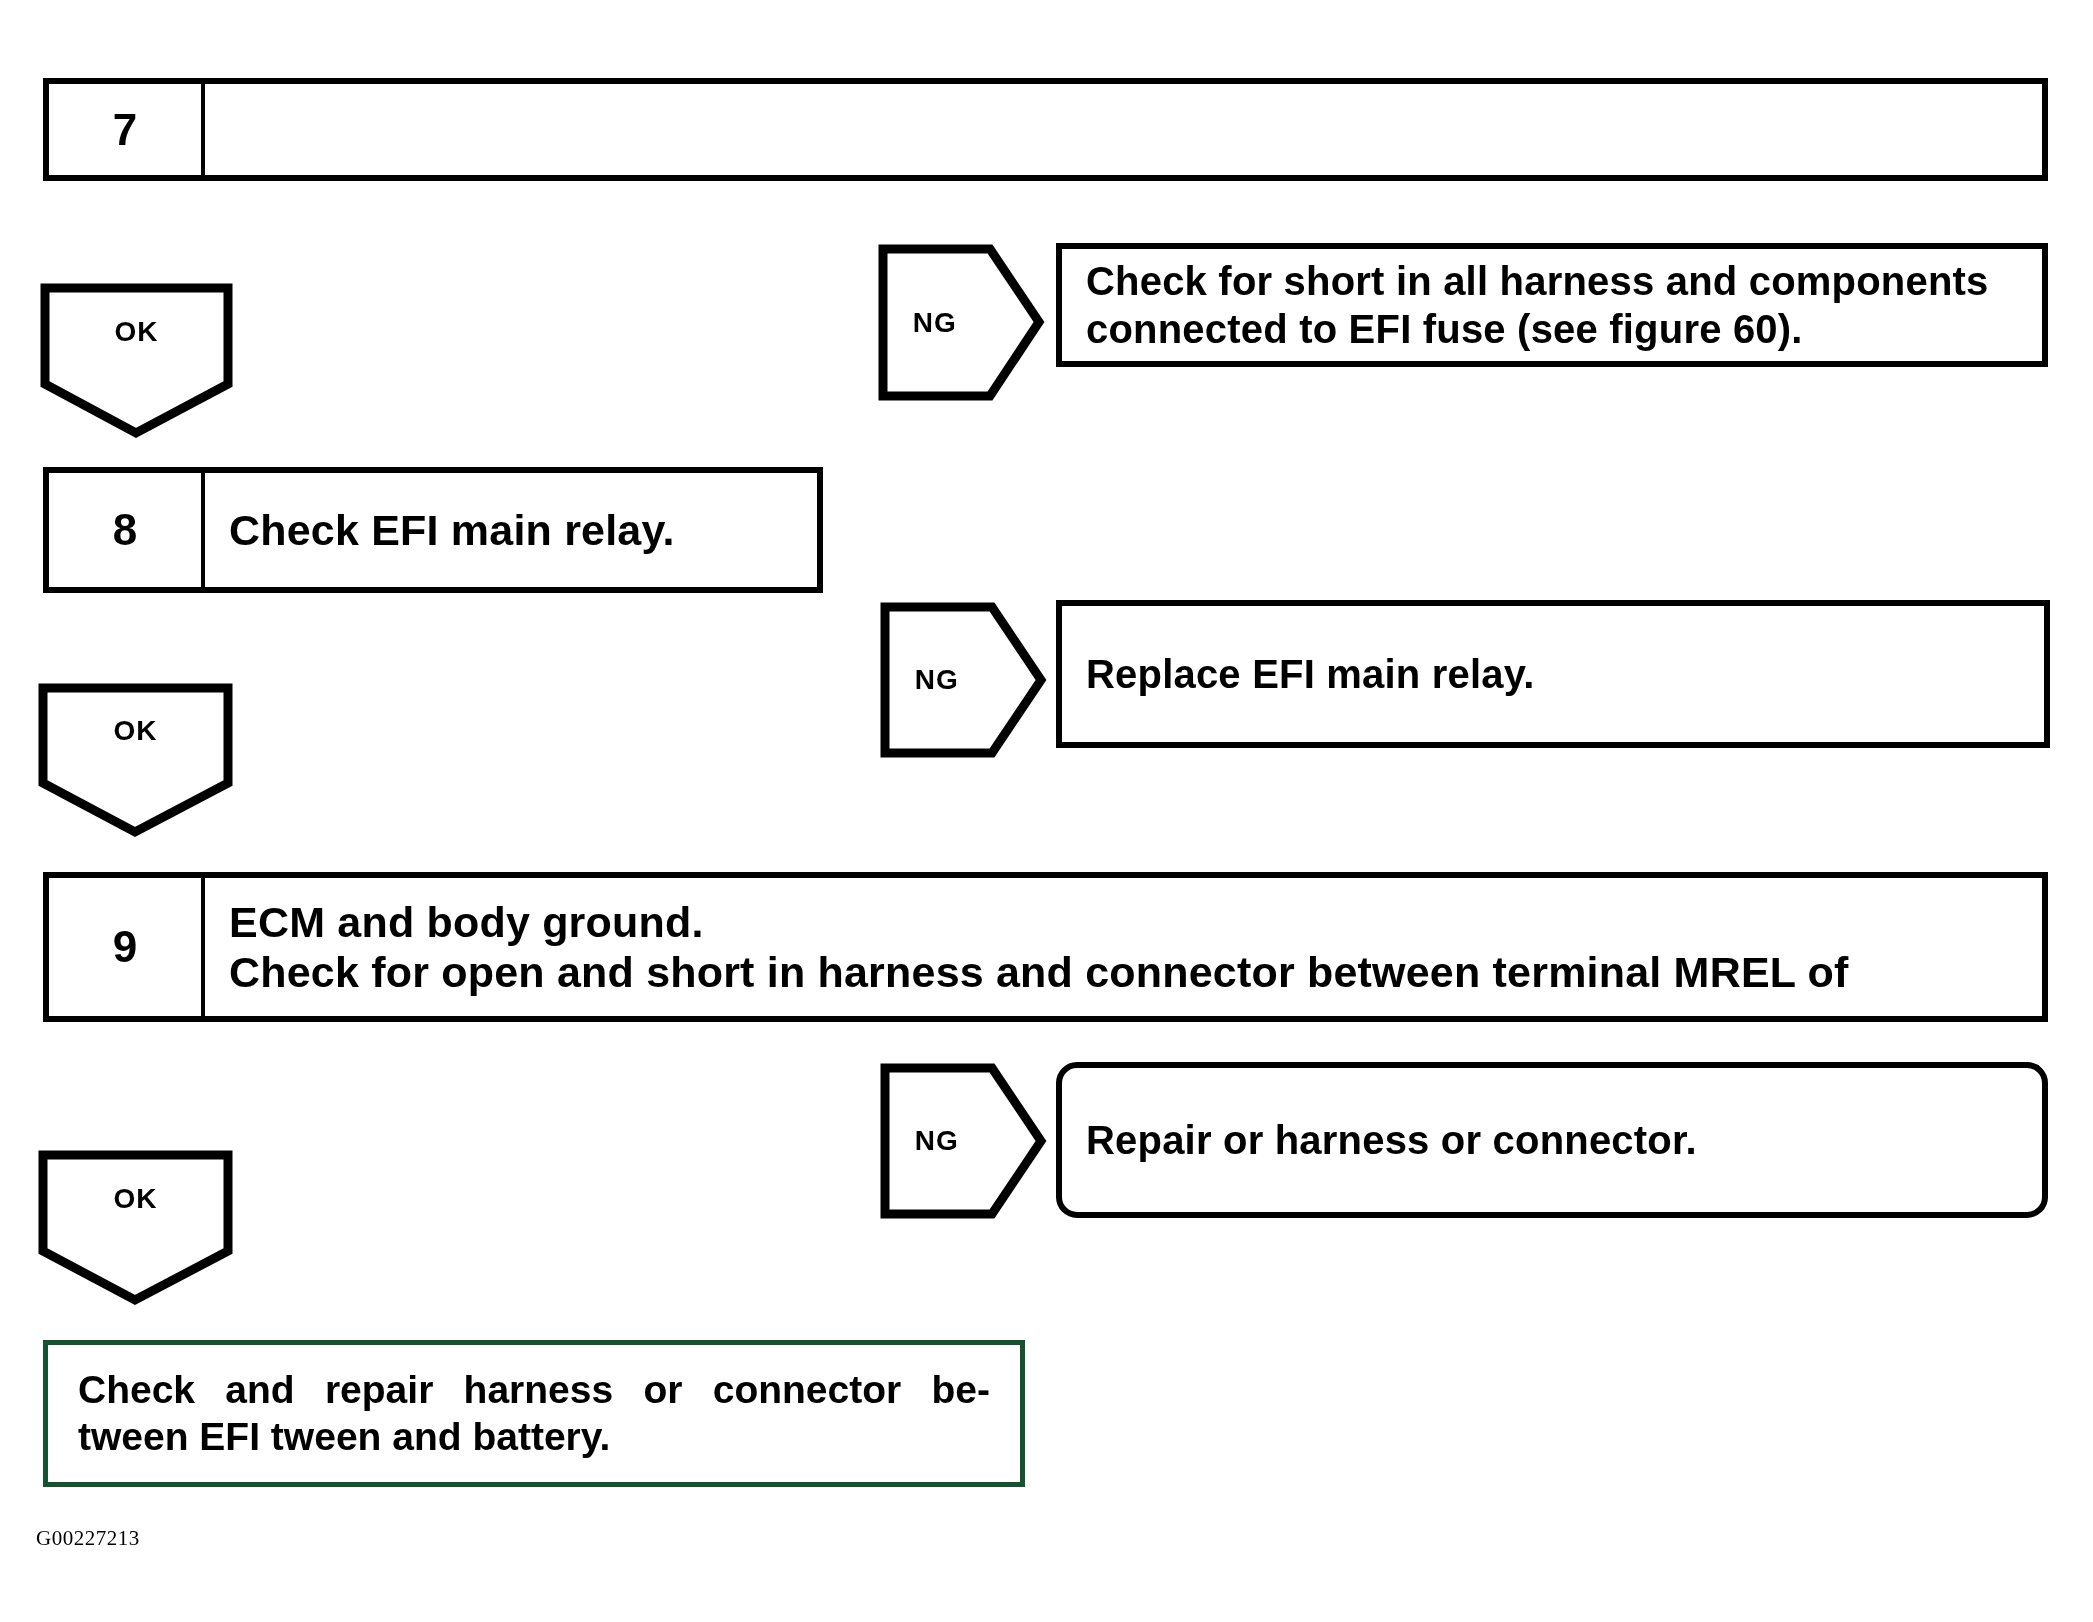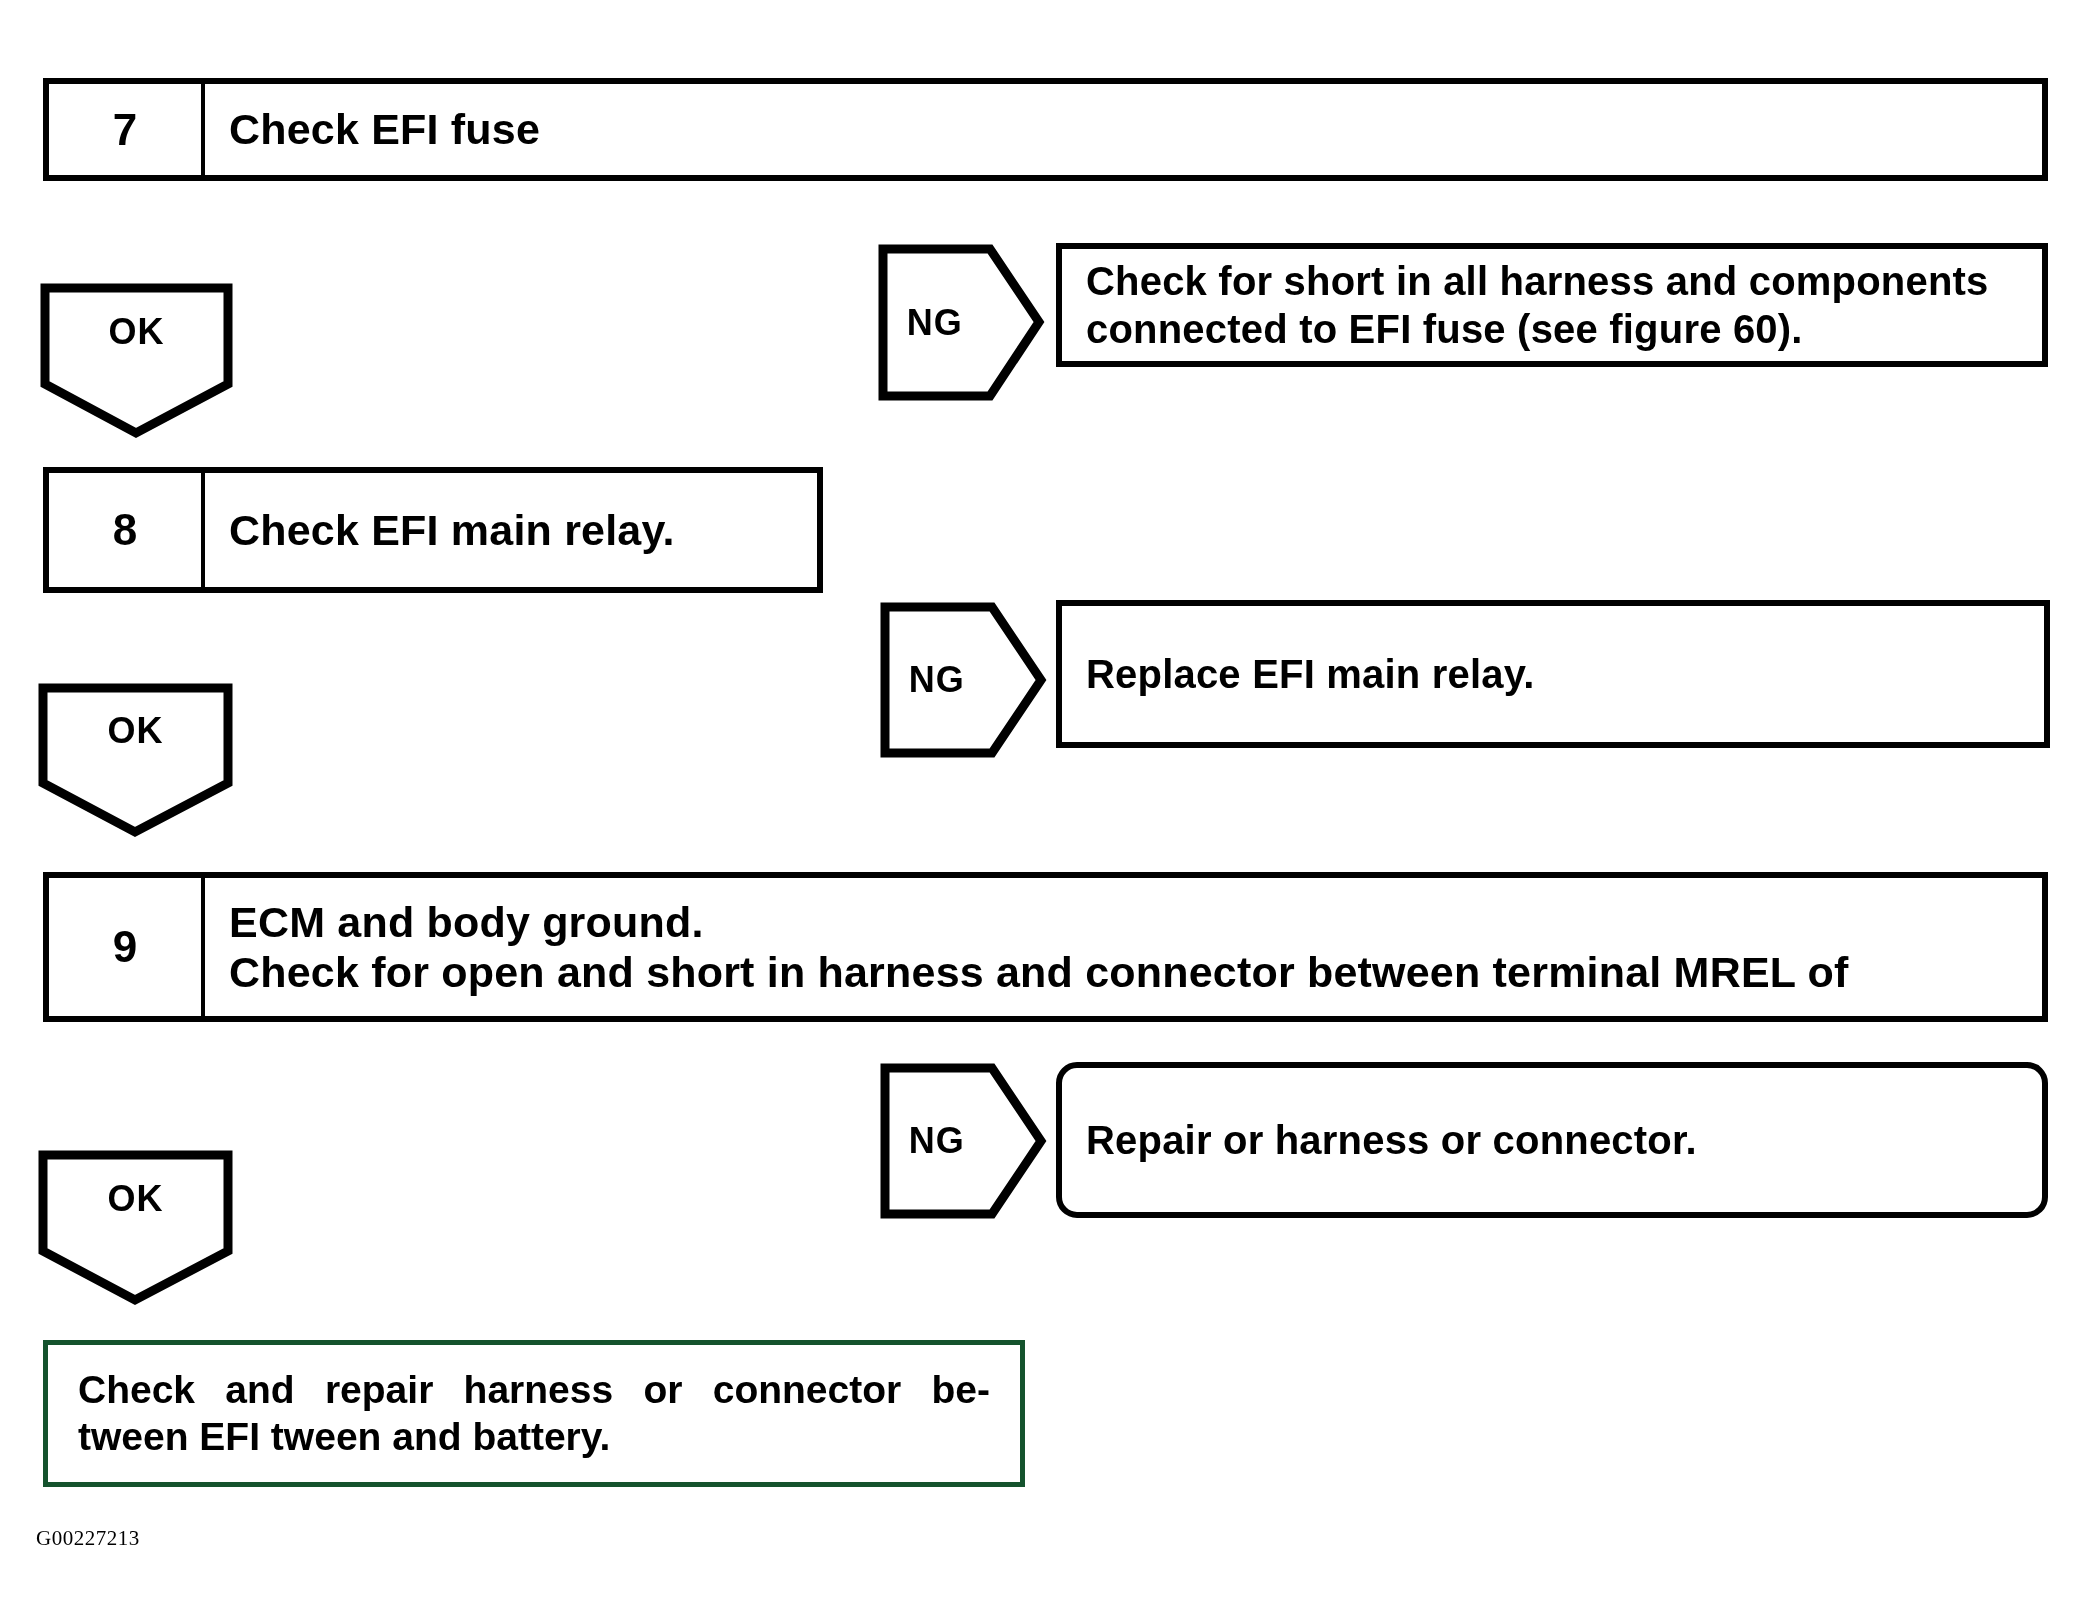--- a/index.html
+++ b/index.html
@@ -60,21 +60,21 @@
   }
 
   
   .arrow { position: absolute; }
   .arrow svg { position: absolute; left: 0; top: 0; display: block; }
   .arrow .lbl {
     position: absolute;
     display: flex;
     align-items: center;
     justify-content: center;
-    font-size: 36px;
+    font-size: 28px;
     font-weight: 700;
     letter-spacing: 1px;
   }
   .ok-arrow .lbl { left: 0; top: 0; width: 100%; height: 62%; }
   .ng-arrow .lbl { left: 0; top: 0; width: 68%; height: 100%; }
 
   
   .terminal-box {
     position: absolute;
     border: 5px solid #14532d;
@@ -101,23 +101,20 @@
     font-family: Liberation Serif, serif;
   }
 </style>
 </head>
 <body>
 
 <div id="page">
 
   <div class="step-box" style="left:43px; top:78px; width:2005px; height:103px;">
     <div class="step-num">7</div>
-    <div class="step-label">
-      <div>Check EFI fuse</div>
-    </div>
   </div>
 
   <div class="arrow ok-arrow" style="left:40px; top:283px; width:193px; height:157px;">
     <svg width="193" height="157" viewBox="0 0 193 157">
       <polygon points="5,5 188,5 188,101 96,150 5,101" fill="#ffffff" stroke="#000000" stroke-width="9" stroke-linejoin="miter"></polygon>
     </svg>
     <div class="lbl">OK</div>
   </div>
 
   <div class="arrow ng-arrow" style="left:878px; top:244px; width:167px; height:157px;">

